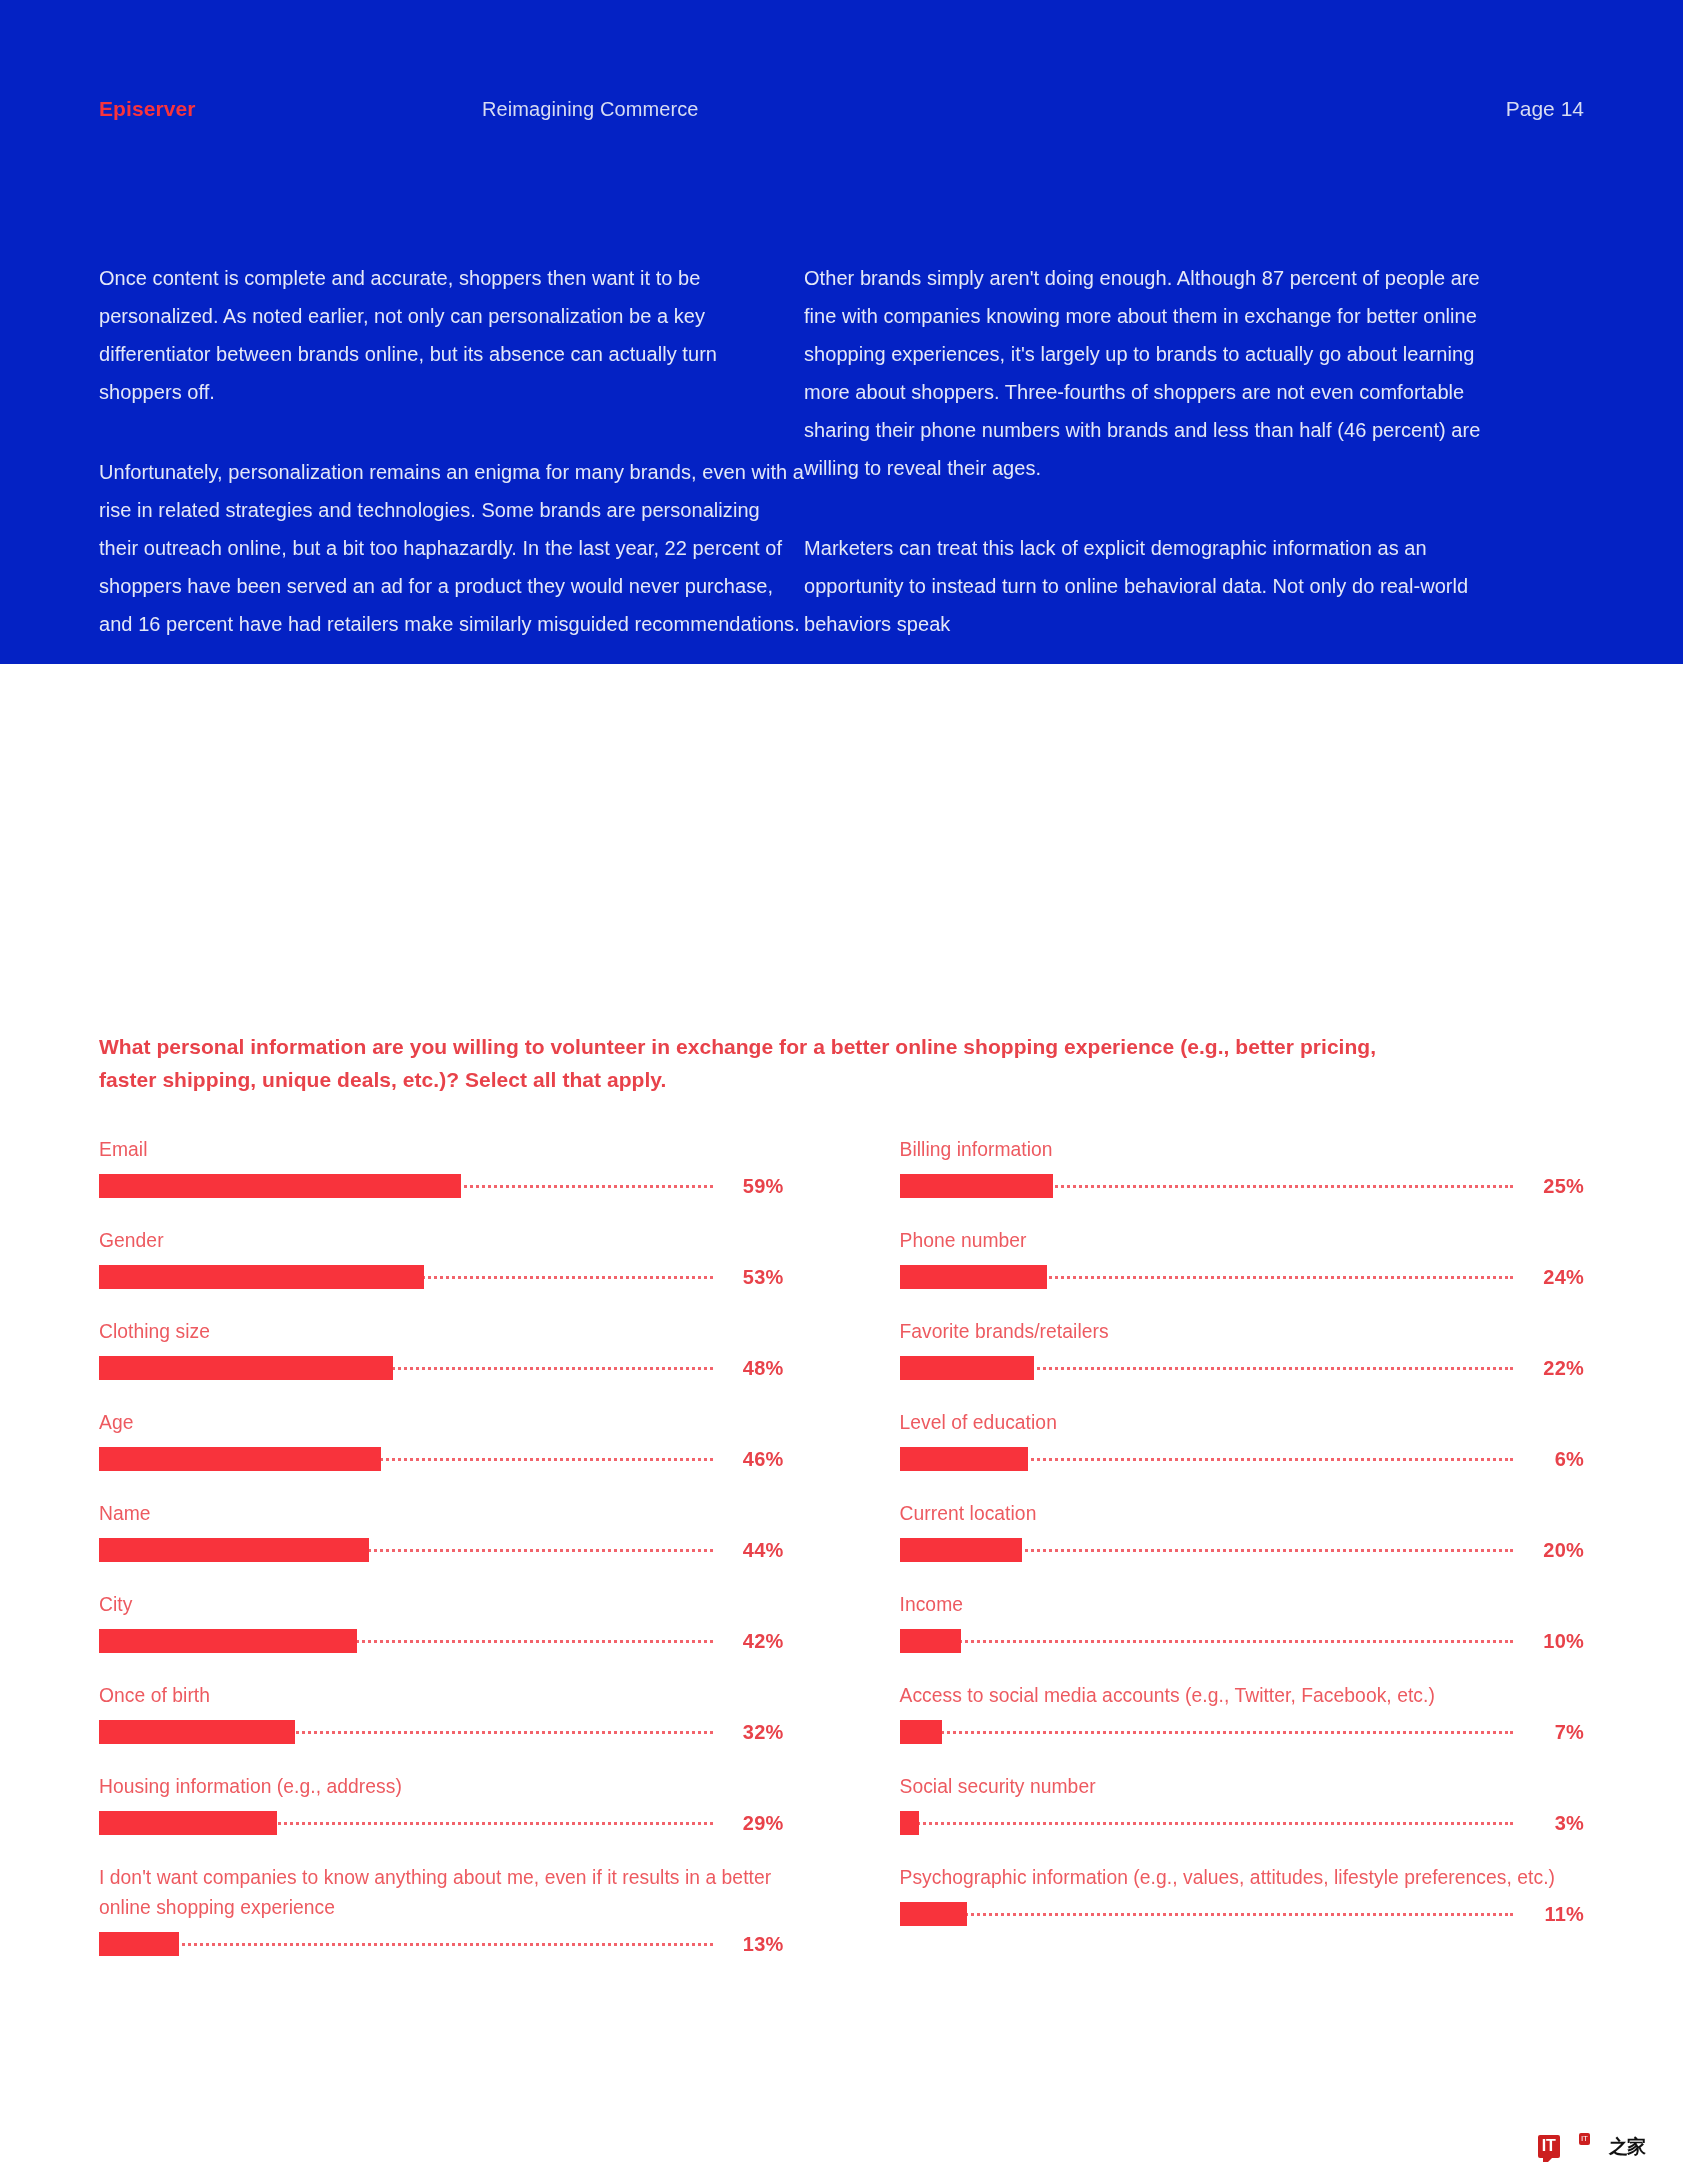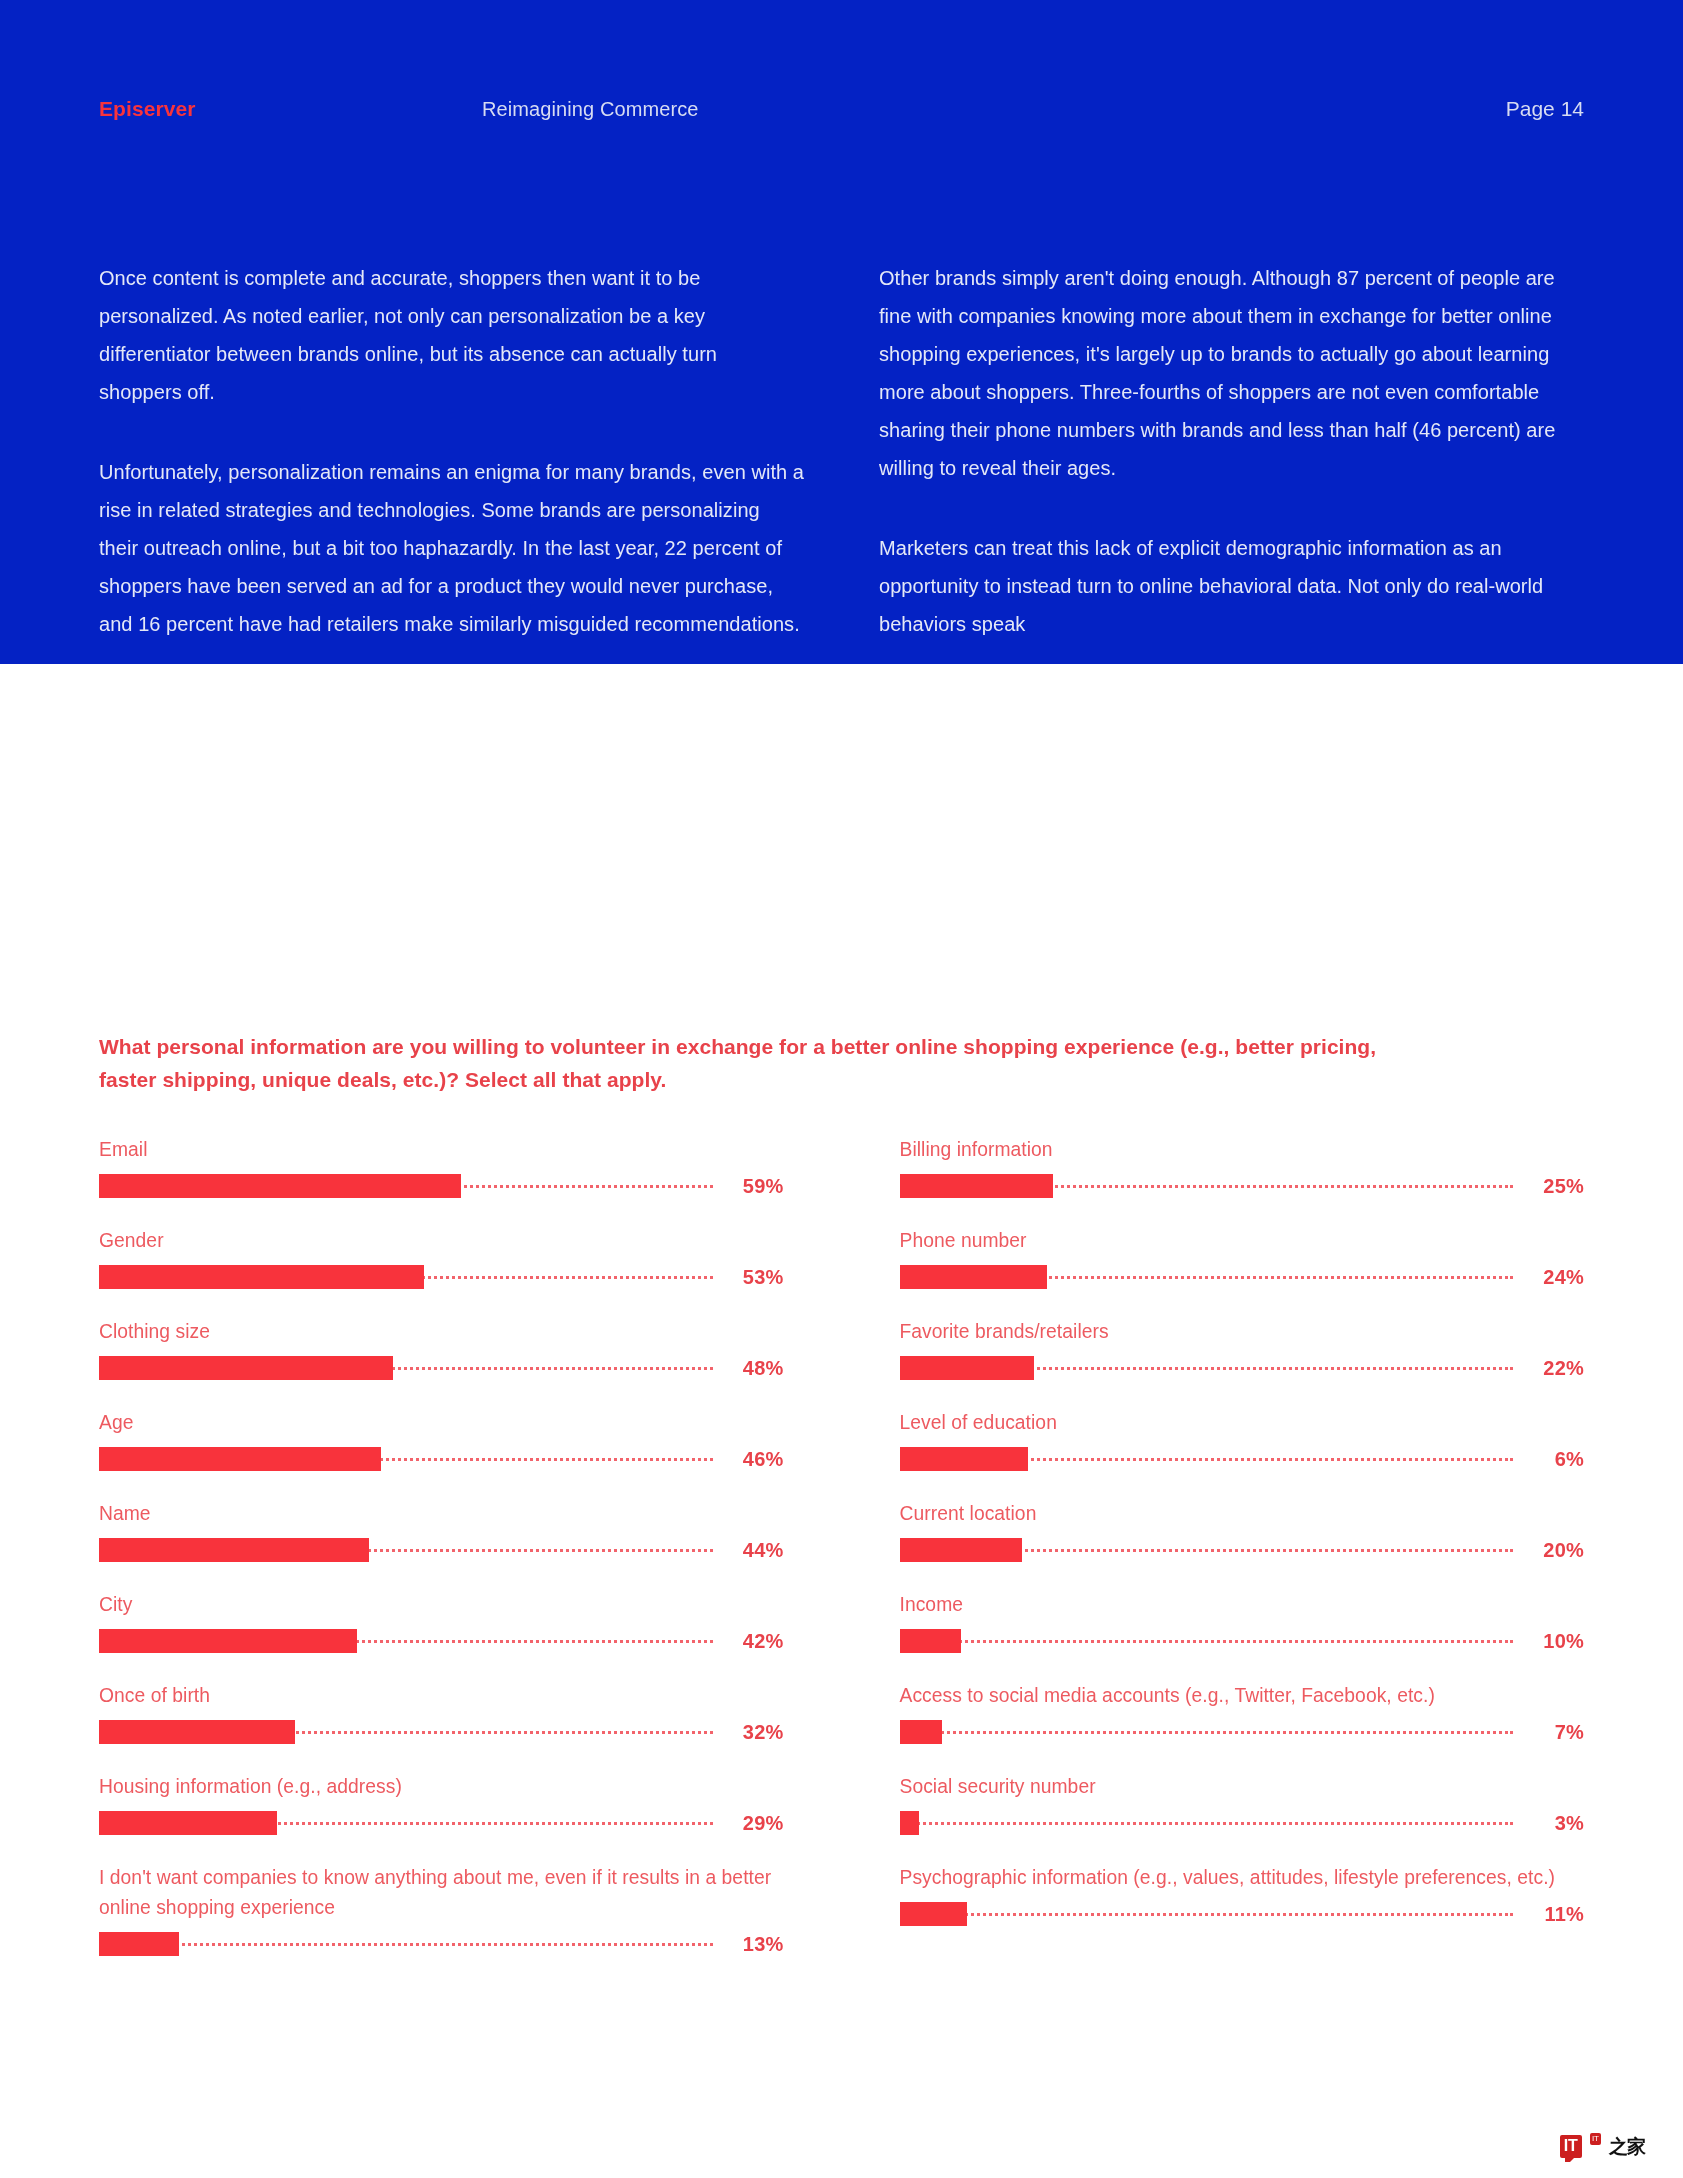--- a/index.html
+++ b/index.html
@@ -63,21 +63,20 @@
     line-height: 34px;
     text-align: right;
   }
 
   .body-columns {
     position: absolute;
     left: 99px;
     top: 259px;
     width: 1485px;
     display: flex;
-    gap: 75px;
   }
   .body-col {
     width: 705px;
   }
   .body-col p {
     margin: 0 0 42px 0;
     font-size: 20px;
     line-height: 38px;
     color: #E4E8F7;
     font-weight: 400;
@@ -174,21 +173,21 @@
     padding-left: 10px;
   }
 
   
   .watermark {
     position: absolute;
     right: 38px;
     bottom: 18px;
     display: flex;
     align-items: center;
-    gap: 8px;
+    gap: 19px;
     height: 28px;
   }
   .wm-it {
     position: relative;
     background: #CC1F1F;
     color: #ffffff;
     font-size: 16px;
     font-weight: 700;
     font-family: "Liberation Sans", sans-serif;
     line-height: 20px;

